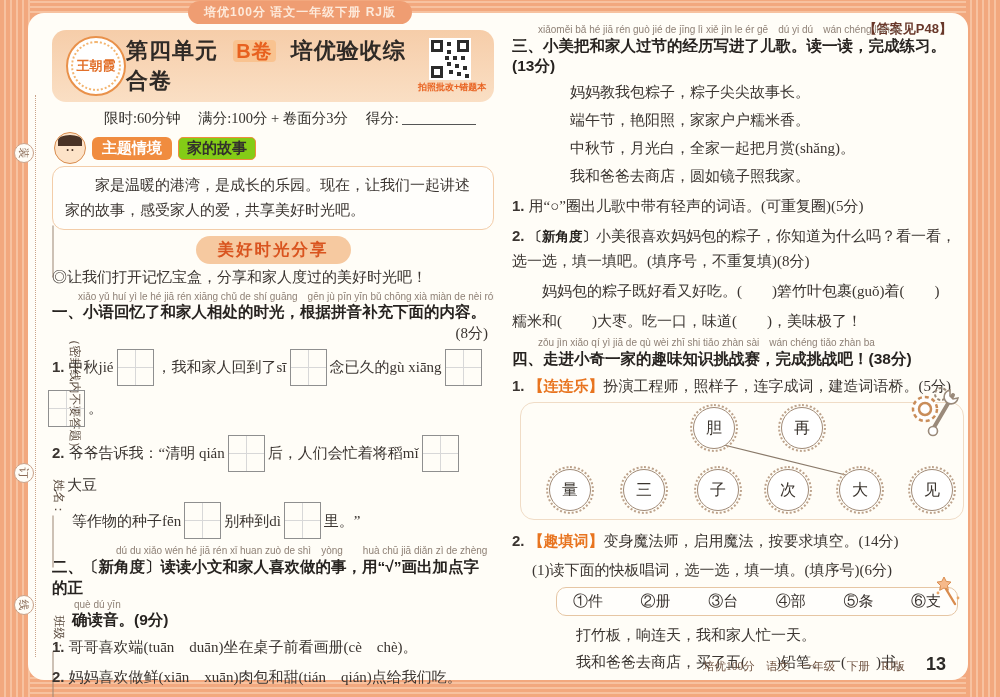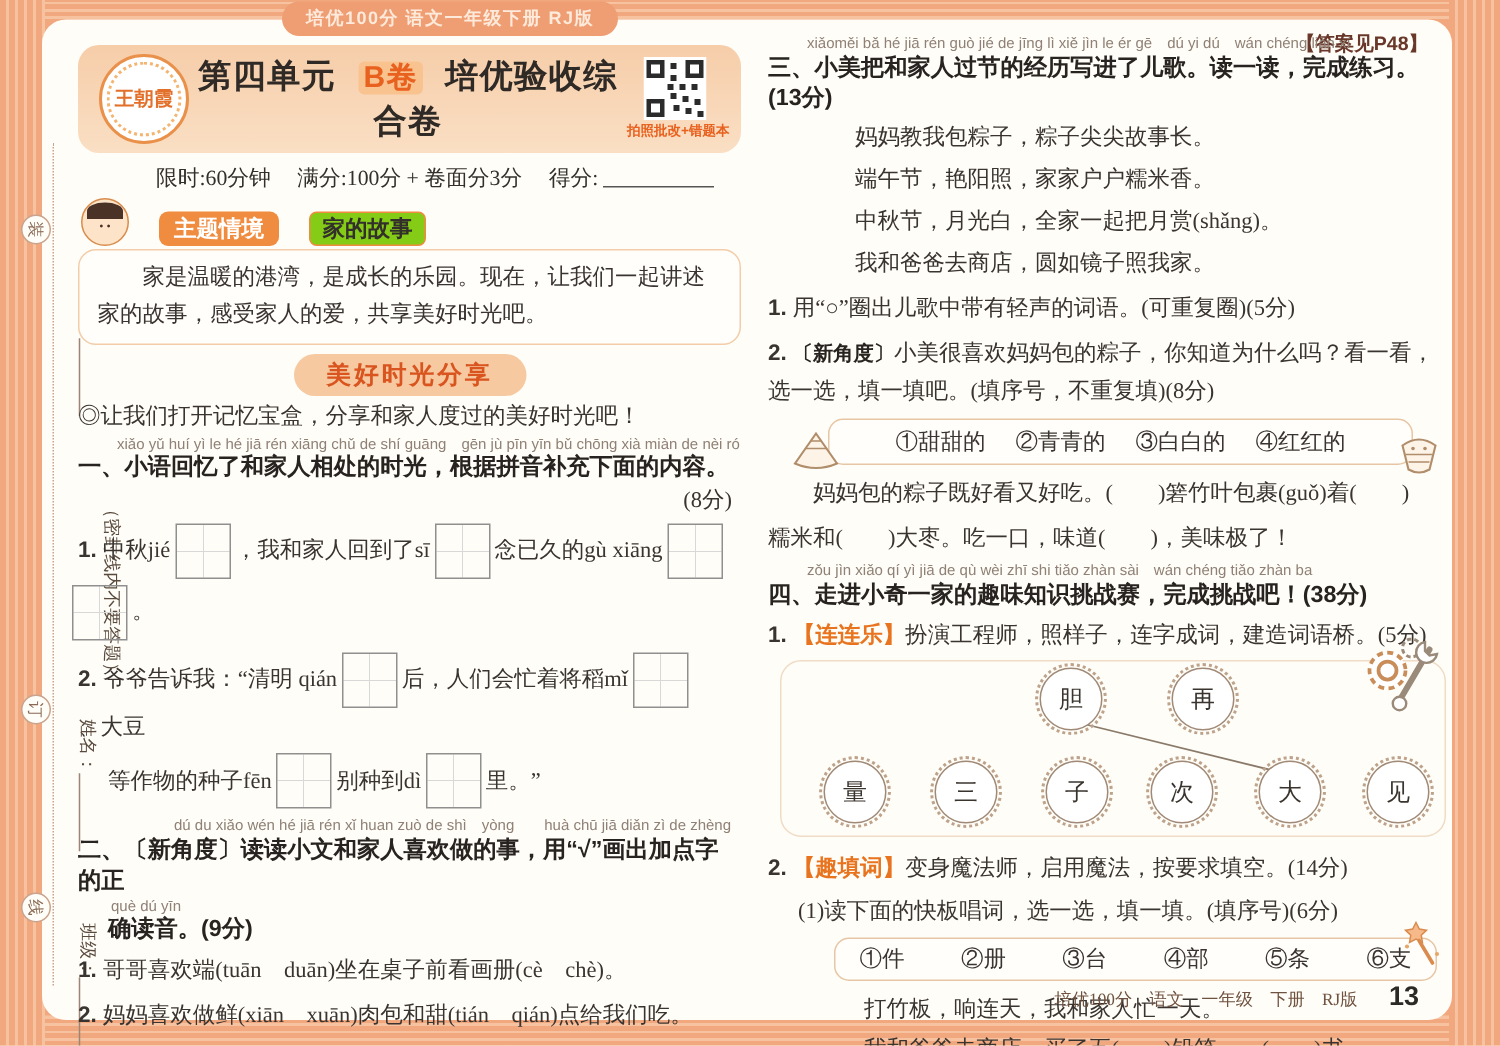--- a/index.html
+++ b/index.html
@@ -35,31 +35,31 @@
   .col{position:absolute;z-index:2;}
   .col-left{left:52px;top:30px;width:442px;}
   .col-right{left:512px;top:24px;width:456px;}
 
   
   .title-card{position:relative;height:72px;border-radius:14px;
     background:linear-gradient(180deg,#f6cda9,#fadfc4);display:flex;align-items:center;padding:0 10px;}
   .logo{width:56px;height:56px;border-radius:50%;background:#fff;border:2px solid #e9914a;outline:2px dotted #f3b571;outline-offset:-7px;
     display:flex;align-items:center;justify-content:center;margin-left:4px;flex:0 0 auto;}
   .logo span{font-size:13px;font-weight:bold;color:#e2702a;font-family:"Liberation Serif",serif;}
-  .title-mid{flex:1;text-align:center;font-family:"Liberation Sans",sans-serif;font-weight:bold;font-size:22px;color:#2f2a26;letter-spacing:1px;}
+  .title-mid{flex:1;font-family:"Liberation Sans",sans-serif;font-weight:bold;font-size:22px;color:#2f2a26;letter-spacing:1px;}
   .title-mid .bpaper{color:#e8611f;background:#f9c390;border-radius:4px;padding:0 3px;margin:0 8px;font-size:20px;}
   .qr-wrap{flex:0 0 auto;width:64px;text-align:left;margin-right:2px;}
   .qr-wrap svg{display:block;margin:0 auto;}
   .qr-cap{font-size:9px;color:#e8611f;font-family:"Liberation Sans",sans-serif;font-weight:bold;margin-top:1px;white-space:nowrap;}
 
   .meta{margin:7px 0 4px 52px;font-size:14.5px;color:#33302c;}
   .meta .blank{display:inline-block;width:74px;border-bottom:1px solid #555;height:14px;vertical-align:-2px;}
   .meta b{font-weight:normal;margin-right:14px;}
 
-  .theme-row{display:flex;align-items:flex-end;gap:20px;margin:4px 0 2px 2px;position:relative;}
+  .theme-row{display:flex;align-items:center;gap:6px;margin:4px 0 2px 2px;position:relative;}
   .avatar{width:30px;height:30px;border-radius:50%;background:#fde3c8;border:1.5px solid #d88c4e;position:relative;overflow:hidden;flex:0 0 auto;}
   .avatar:before{content:"";position:absolute;left:3px;right:3px;top:2px;height:11px;border-radius:50% 50% 0 0;background:#4a3326;}
   .avatar:after{content:"• •";position:absolute;left:0;right:0;top:13px;text-align:center;font-size:8px;color:#4a3326;}
   .theme-pill{background:#f08c3f;color:#fff;font-family:"Liberation Sans",sans-serif;font-weight:bold;font-size:15px;
     padding:2px 10px;border-radius:6px;}
   .theme-topic{background:#84cc16;border:1.5px solid #f08c3f;color:#33302c;font-family:Liberation Sans, sans-serif;
     font-weight:bold;font-size:15px;padding:1px 8px;border-radius:5px;}
 
   .intro-box{border:1.5px solid #f3cda9;border-radius:12px;background:#fffefb;padding:6px 12px;margin:2px 0 6px 0;
     font-size:15px;line-height:1.65;text-indent:2em;}
@@ -236,36 +236,20 @@
   <div class="poem">
     <div>妈妈教我包粽子，粽子尖尖故事长。</div>
     <div>端午节，艳阳照，家家户户糯米香。</div>
     <div>中秋节，月光白，全家一起把月赏(shǎng)。</div>
     <div>我和爸爸去商店，圆如镜子照我家。</div>
   </div>
 
   <div class="item"><span class="num">1.</span><span>用“○”圈出儿歌中带有轻声的词语。(可重复圈)(5分)</span></div>
   <div class="item"><span class="num">2.</span><span class="tag-dark">〔新角度〕</span><span>小美很喜欢妈妈包的粽子，你知道为什么吗？看一看，选一选，填一填吧。(填序号，不重复填)(8分)</span></div>
 
-  <div class="opt-box">
-    <svg class="zongzi-l" width="34" height="26" viewBox="0 0 34 26">
-      <path d="M17 2 L31 22 Q17 28 3 22 Z" fill="#fdf3e6" stroke="#b08d6b" stroke-width="1.4"></path>
-      <path d="M10 12 L24 12 M13 7 L21 7" stroke="#b08d6b" stroke-width="1" fill="none"></path>
-    </svg>
-    <span>①甜甜的</span>
-    <span>②青青的</span>
-    <span>③白白的</span>
-    <span>④红红的</span>
-    <svg class="zongzi-r" width="34" height="30" viewBox="0 0 34 30">
-      <path d="M6 10 Q17 2 28 10 L24 26 Q17 30 10 26 Z" fill="#fdf3e6" stroke="#b08d6b" stroke-width="1.4"></path>
-      <path d="M8 16 L26 16 M10 21 L24 21" stroke="#b08d6b" stroke-width="1" fill="none"></path>
-      <circle cx="13" cy="12" r="1.2" fill="#b08d6b"></circle>
-        <circle cx="21" cy="12" r="1.2" fill="#b08d6b"></circle>
-    </svg>
-  </div>
 
   <div class="fill first">妈妈包的粽子既好看又好吃。(　　)箬竹叶包裹(guǒ)着(　　)</div>
   <div class="fill">糯米和(　　)大枣。吃一口，味道(　　)，美味极了！</div>
 
   <div class="pinyin">zǒu jìn xiǎo qí yì jiā de qù wèi zhī shi tiǎo zhàn sài　wán chéng tiǎo zhàn ba</div>
   <div class="h">四、走进小奇一家的趣味知识挑战赛，完成挑战吧！(38分)</div>
 
   <div class="item"><span class="num">1.</span><span class="tag-orange">【连连乐】</span><span>扮演工程师，照样子，连字成词，建造词语桥。(5分)</span></div>
 
   <div class="diagram">

